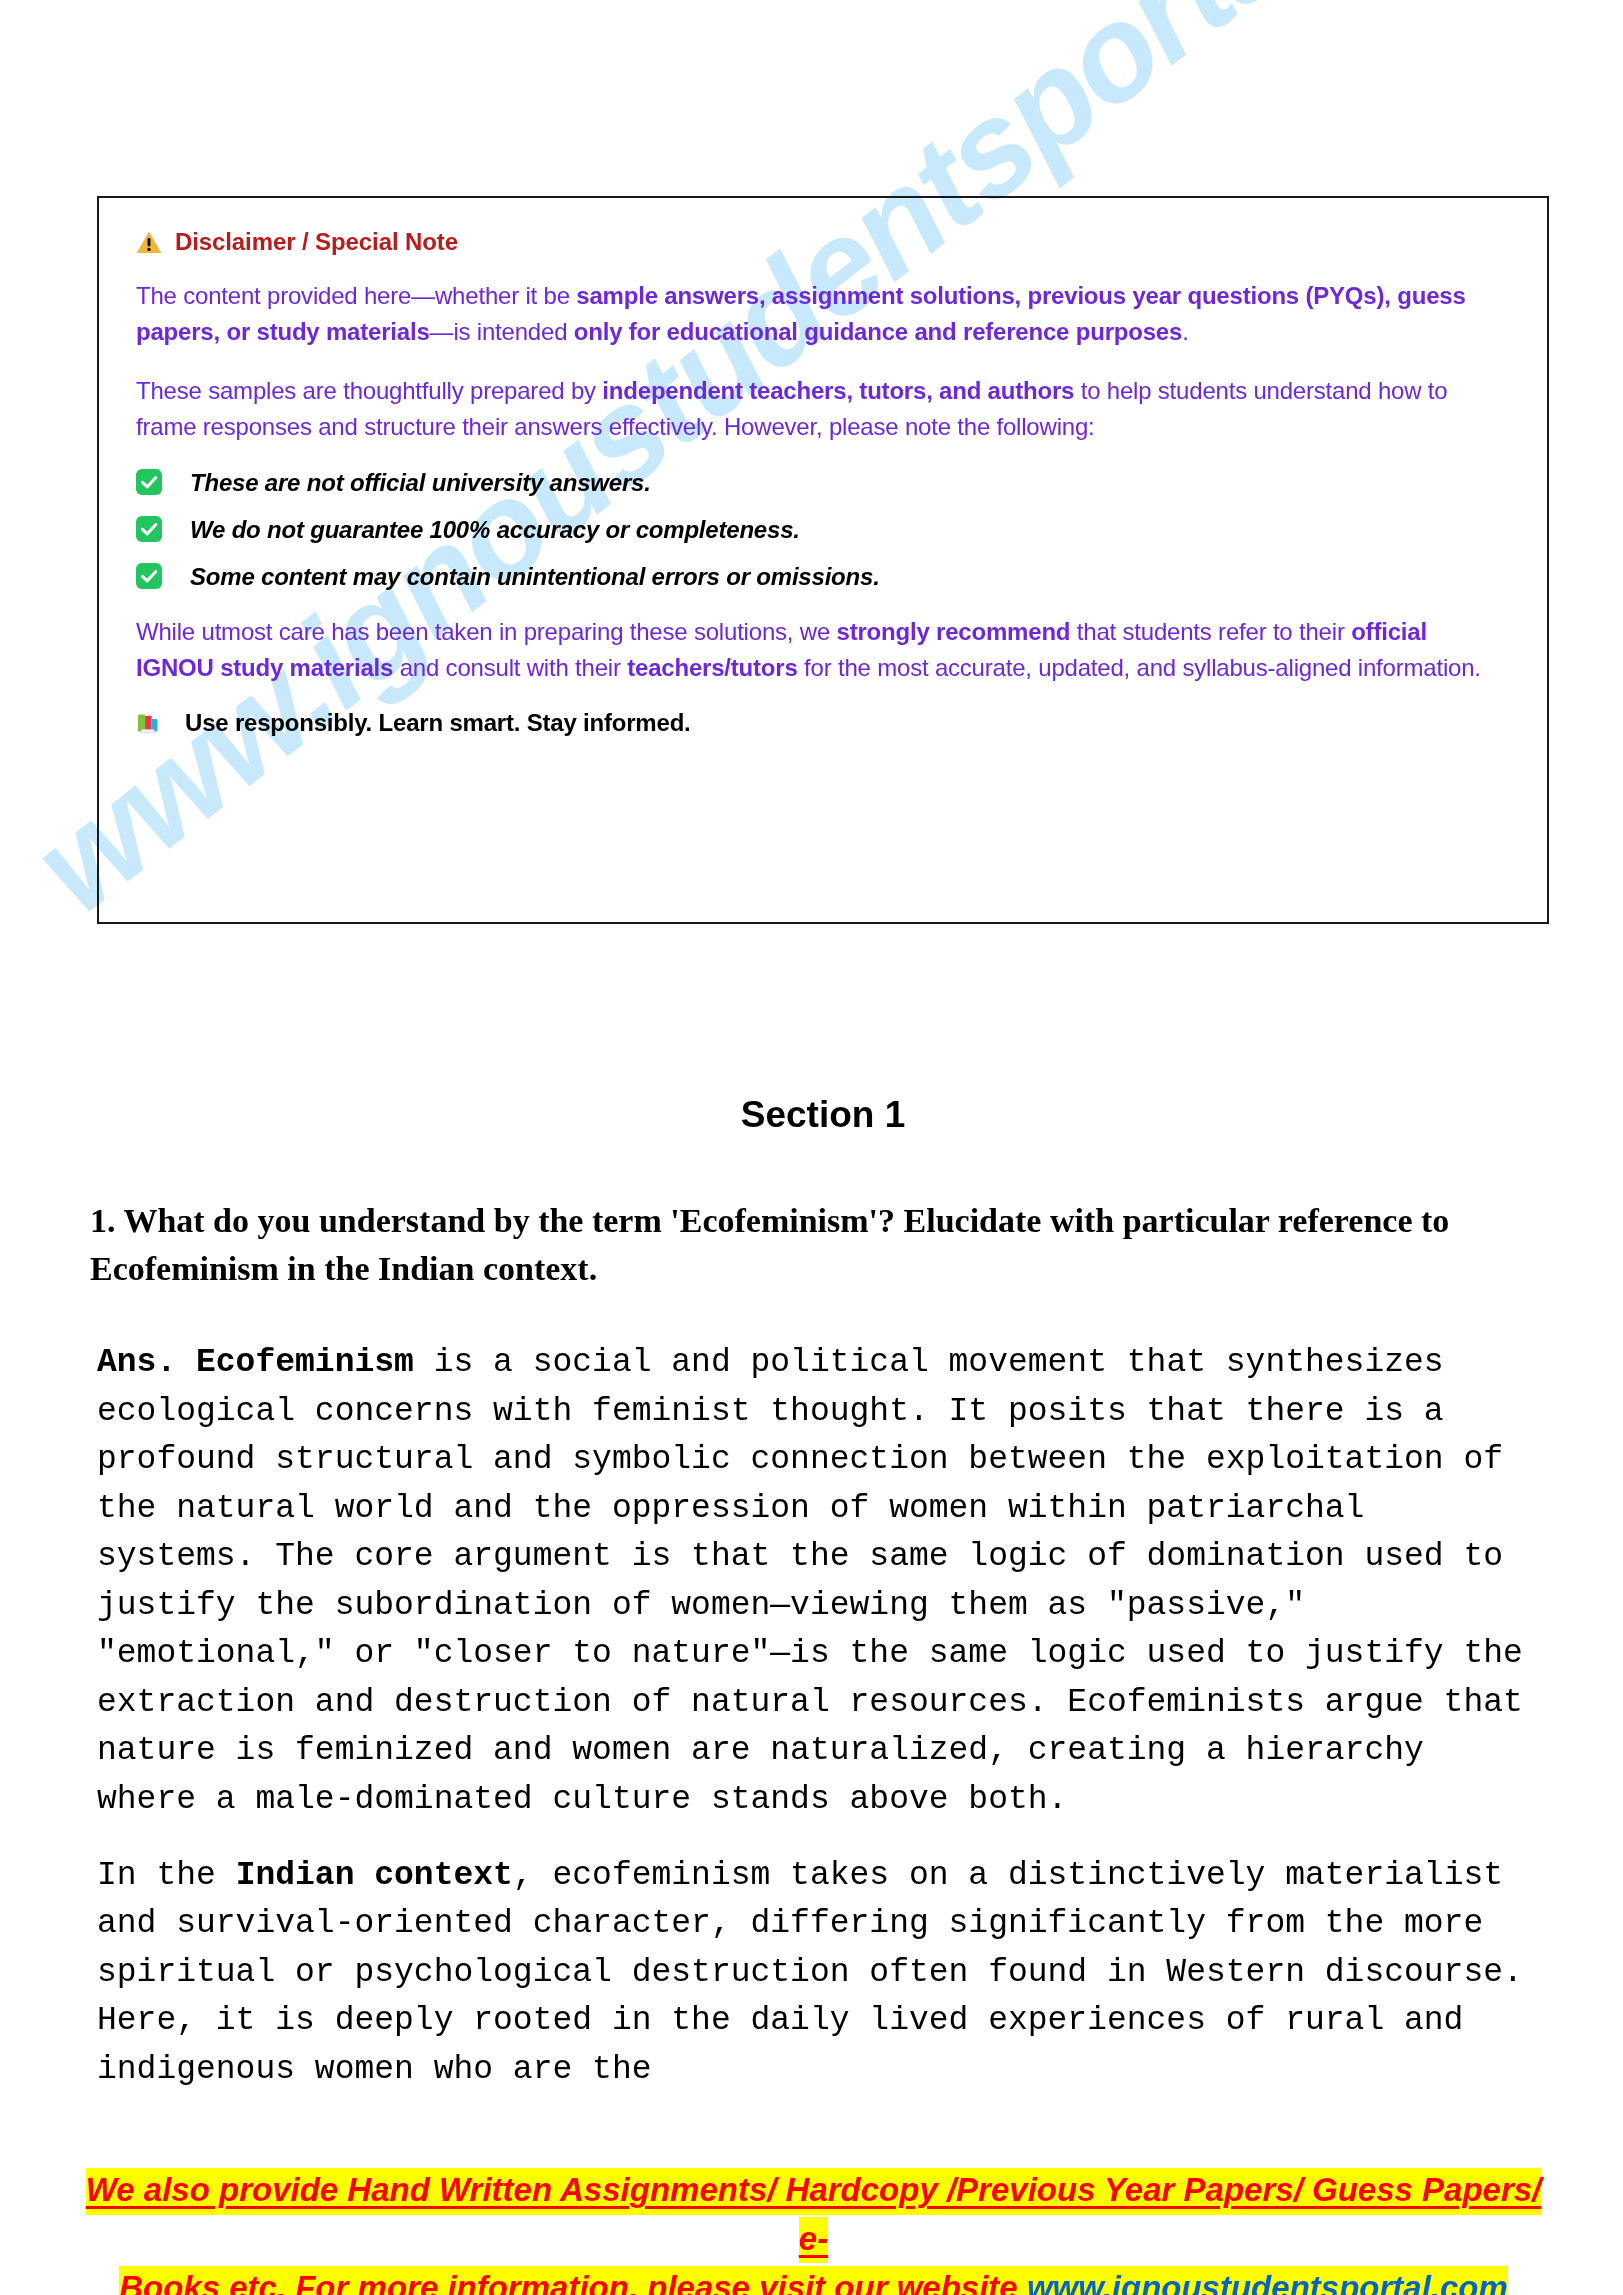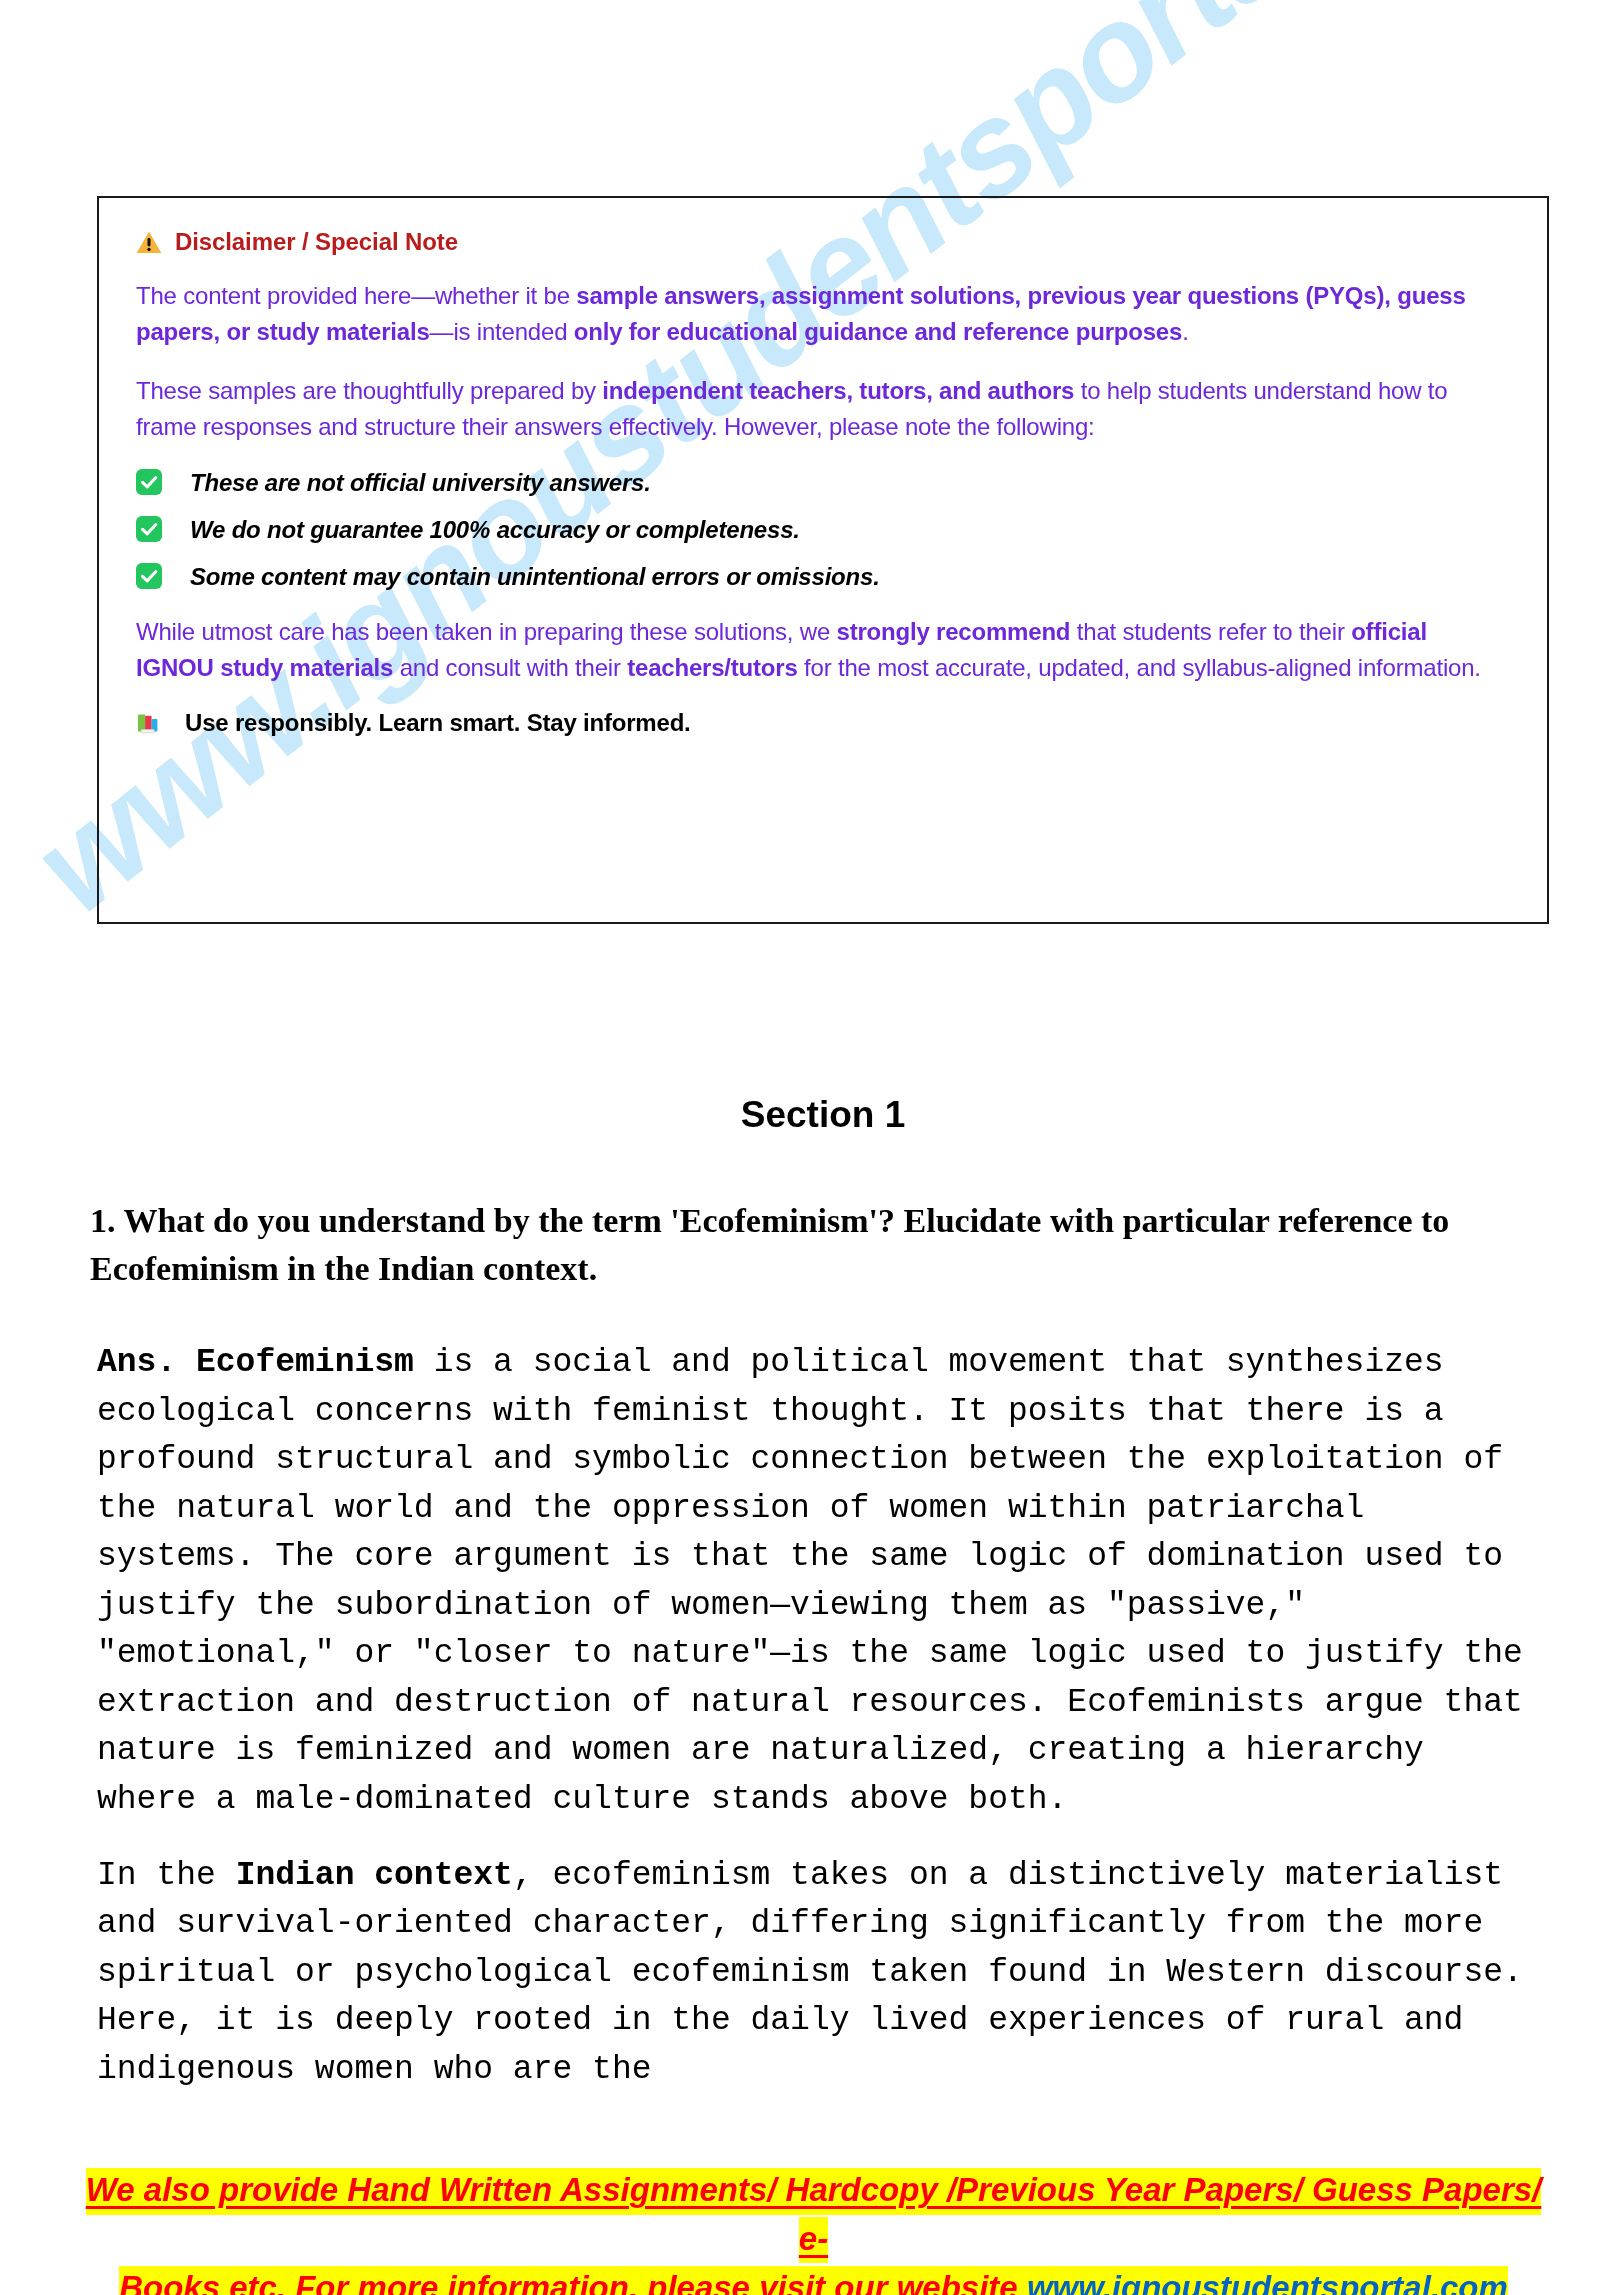--- a/index.html
+++ b/index.html
@@ -243,21 +243,21 @@
       <span>Use responsibly. Learn smart. Stay informed.</span>
     </div>
   </div>
 
   <div id="section-heading">Section 1</div>
 
   <div id="question-title">1. What do you understand by the term 'Ecofeminism'? Elucidate with particular reference to Ecofeminism in the Indian context.</div>
 
   <div id="answer-body">
     <p><b>Ans. Ecofeminism</b><span> is a social and political movement that synthesizes ecological concerns with feminist thought. It posits that there is a profound structural and symbolic connection between the exploitation of the natural world and the oppression of women within patriarchal systems. The core argument is that the same logic of domination used to justify the subordination of women—viewing them as "passive," "emotional," or "closer to nature"—is the same logic used to justify the extraction and destruction of natural resources. Ecofeminists argue that nature is feminized and women are naturalized, creating a hierarchy where a male-dominated culture stands above both.</span></p>
-    <p><span>In the </span><b>Indian context</b><span>, ecofeminism takes on a distinctively materialist and survival-oriented character, differing significantly from the more spiritual or psychological ecofeminism taken found in Western discourse. Here, it is deeply rooted in the daily lived experiences of rural and indigenous women who are the</span></p>
+    <p><span>In the </span><b>Indian context</b><span>, ecofeminism takes on a distinctively materialist and survival-oriented character, differing significantly from the more spiritual or psychological destruction often found in Western discourse. Here, it is deeply rooted in the daily lived experiences of rural and indigenous women who are the</span></p>
   </div>
 
   <div id="footer-banner">
     <div><span class="hl">We also provide Hand Written Assignments/ Hardcopy /Previous Year Papers/ Guess Papers/ e-</span></div>
     <div><span class="hl">Books etc. For more information, please visit our website </span><span class="hl site">www.ignoustudentsportal.com</span></div>
   </div>
 
 </div>
 
 

